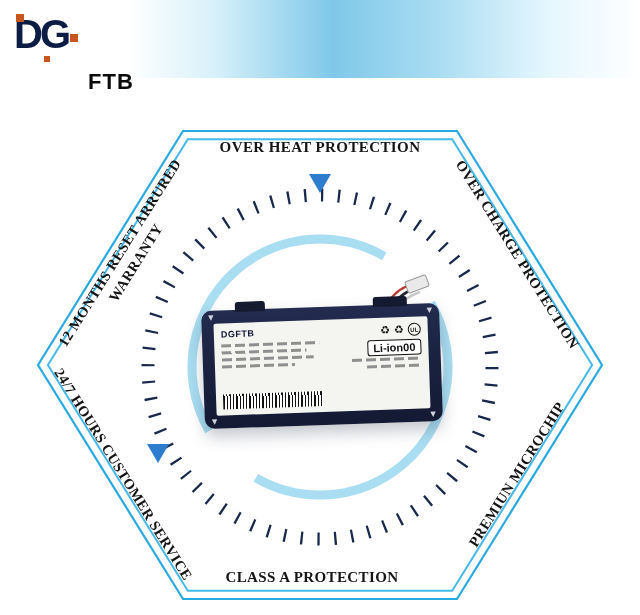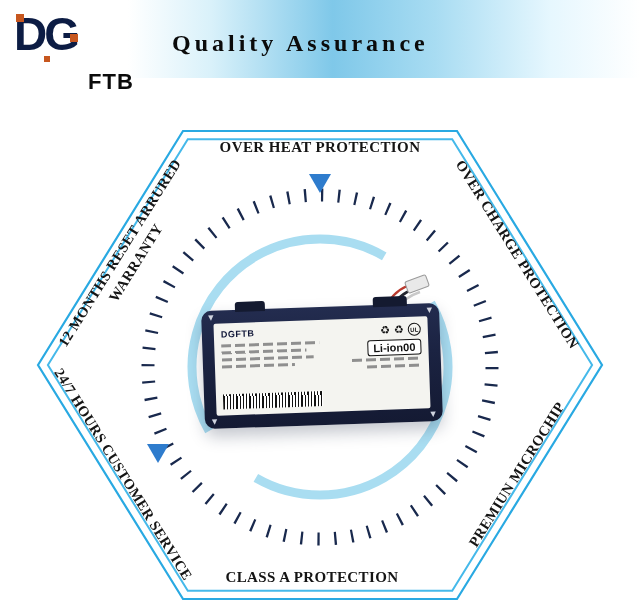--- a/index.html
+++ b/index.html
@@ -10,21 +10,21 @@
 
   
   .header{
     position:absolute;left:0;top:0;width:640px;height:78px;
     background:linear-gradient(90deg,#ffffff 0%,#ffffff 20%,#d9f1fa 33%,#7fc8e9 52%,#a8dcf2 68%,#e6f7fe 86%,#ffffff 100%);
   }
   .logo{position:absolute;left:14px;top:8px;width:150px;height:62px;}
   .logo-dg{
     position:absolute;left:0;top:0;
     font-family:"Liberation Sans",sans-serif;font-weight:bold;
-    font-size:46px;line-height:52px;letter-spacing:-3px;color:#0c1c44;
+    font-size:40px;line-height:52px;letter-spacing:-3px;color:#0c1c44;
   }
   .logo-sq{position:absolute;width:8px;height:8px;background:#c7571f;}
   .sq1{left:2px;top:6px;}
   .sq2{left:56px;top:26px;}
   .sq3{left:30px;top:48px;width:6px;height:6px;}
   .logo-ftb{
     position:absolute;left:74px;top:26px;
     font-family:"Liberation Sans",sans-serif;font-weight:bold;
     font-size:22px;color:#0b0b0b;letter-spacing:1px;margin-top:35px;
   }
@@ -101,21 +101,20 @@
 <body>
 
 <div class="header">
   <div class="logo">
     <span class="logo-dg">DG</span>
     <span class="logo-sq sq1"></span>
     <span class="logo-sq sq2"></span>
     <span class="logo-sq sq3"></span>
     <span class="logo-ftb">FTB</span>
   </div>
-  <div class="qa-title">Quality Assurance</div>
 </div>
 
 <div class="stage">
 
   <svg width="640" height="615" viewBox="0 0 640 615">
 
     <polygon points="38,365 183,131 457,131 602,365 457,599 183,599" fill="none" stroke="#29a9e2" stroke-width="2.2"></polygon>
 
     <polygon points="47.9,365 187.8,139.2 452.2,139.2 592.1,365 452.2,590.8 187.8,590.8" fill="none" stroke="#45b9ea" stroke-width="2"></polygon>
 

